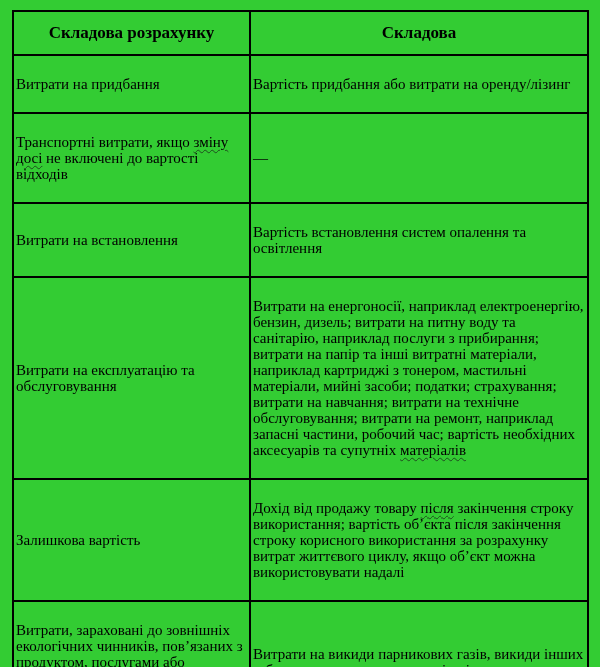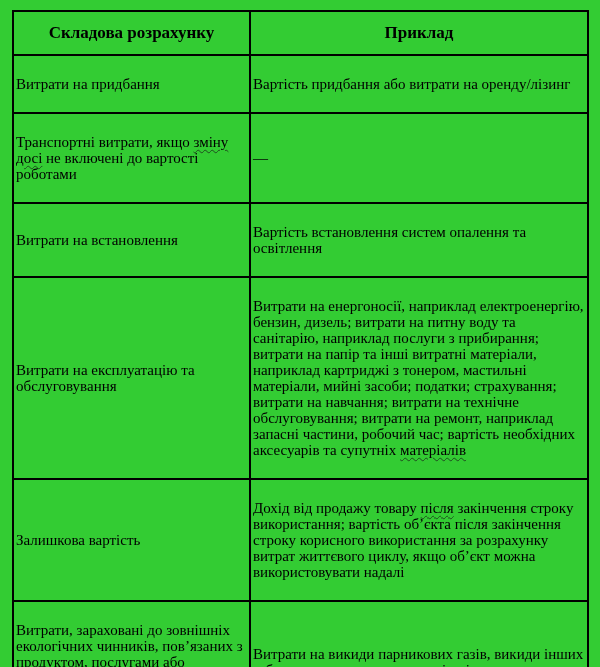--- a/index.html
+++ b/index.html
@@ -62,30 +62,30 @@
 <body>
 
 <table class="cost-table">
   <colgroup>
     <col class="col-component">
     <col class="col-example">
   </colgroup>
   <thead>
     <tr>
       <th>Складова розрахунку</th>
-      <th>Приклад</th>
+      <th>Складова</th>
     </tr>
   </thead>
   <tbody>
       <tr>
         <td><span>Витрати на придбання</span></td>
         <td><span>Вартість придбання або витрати на оренду/лізинг</span></td>
       </tr>
       <tr>
-        <td><span>Транспортні витрати, якщо </span><span class="wavy">зміну</span><span> </span><span class="wavy">досі</span><span> не включені до вартості роботами</span></td>
+        <td><span>Транспортні витрати, якщо </span><span class="wavy">зміну</span><span> </span><span class="wavy">досі</span><span> не включені до вартості відходів</span></td>
         <td><span>—</span></td>
       </tr>
       <tr>
         <td><span>Витрати на встановлення</span></td>
         <td><span>Вартість встановлення систем опалення та освітлення</span></td>
       </tr>
       <tr>
         <td><span>Витрати на експлуатацію та обслуговування</span></td>
         <td><span>Витрати на енергоносії, наприклад електроенергію, бензин, дизель; витрати на питну воду та санітарію, наприклад послуги з прибирання; витрати на папір та інші витратні матеріали, наприклад картриджі з тонером, мастильні матеріали, мийні засоби; податки; страхування; витрати на навчання; витрати на технічне обслуговування; витрати на ремонт, наприклад запасні частини, робочий час; вартість необхідних аксесуарів та супутніх </span><span class="wavy">матеріалів</span></td>
       </tr>

